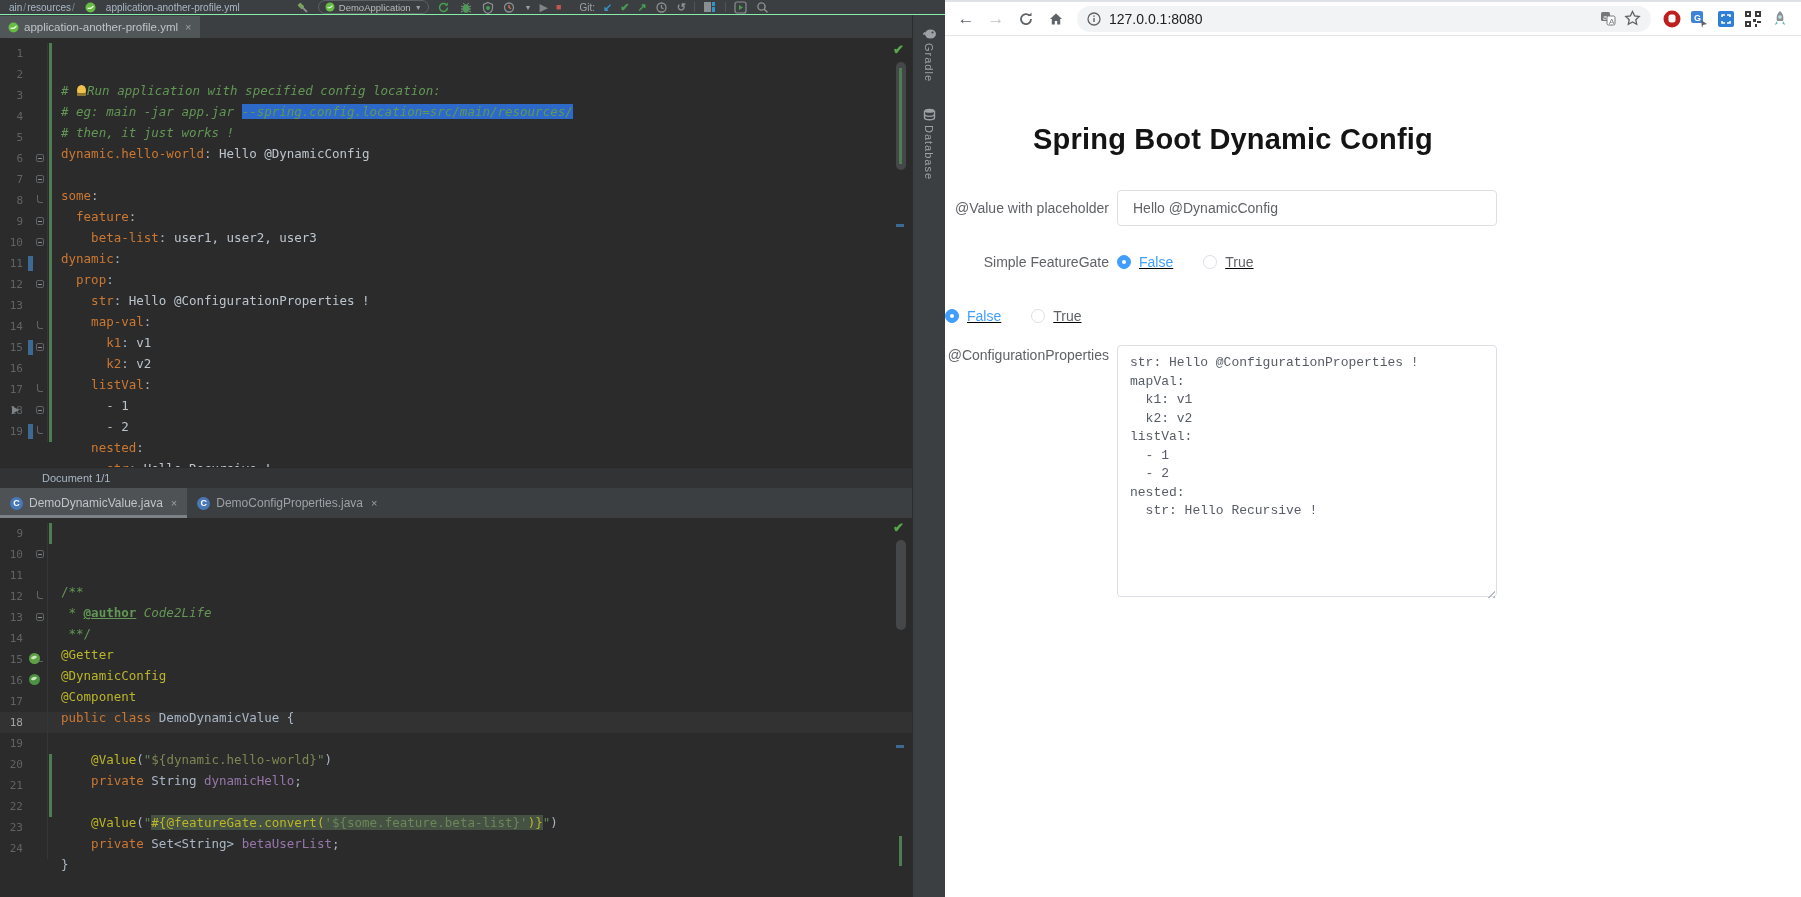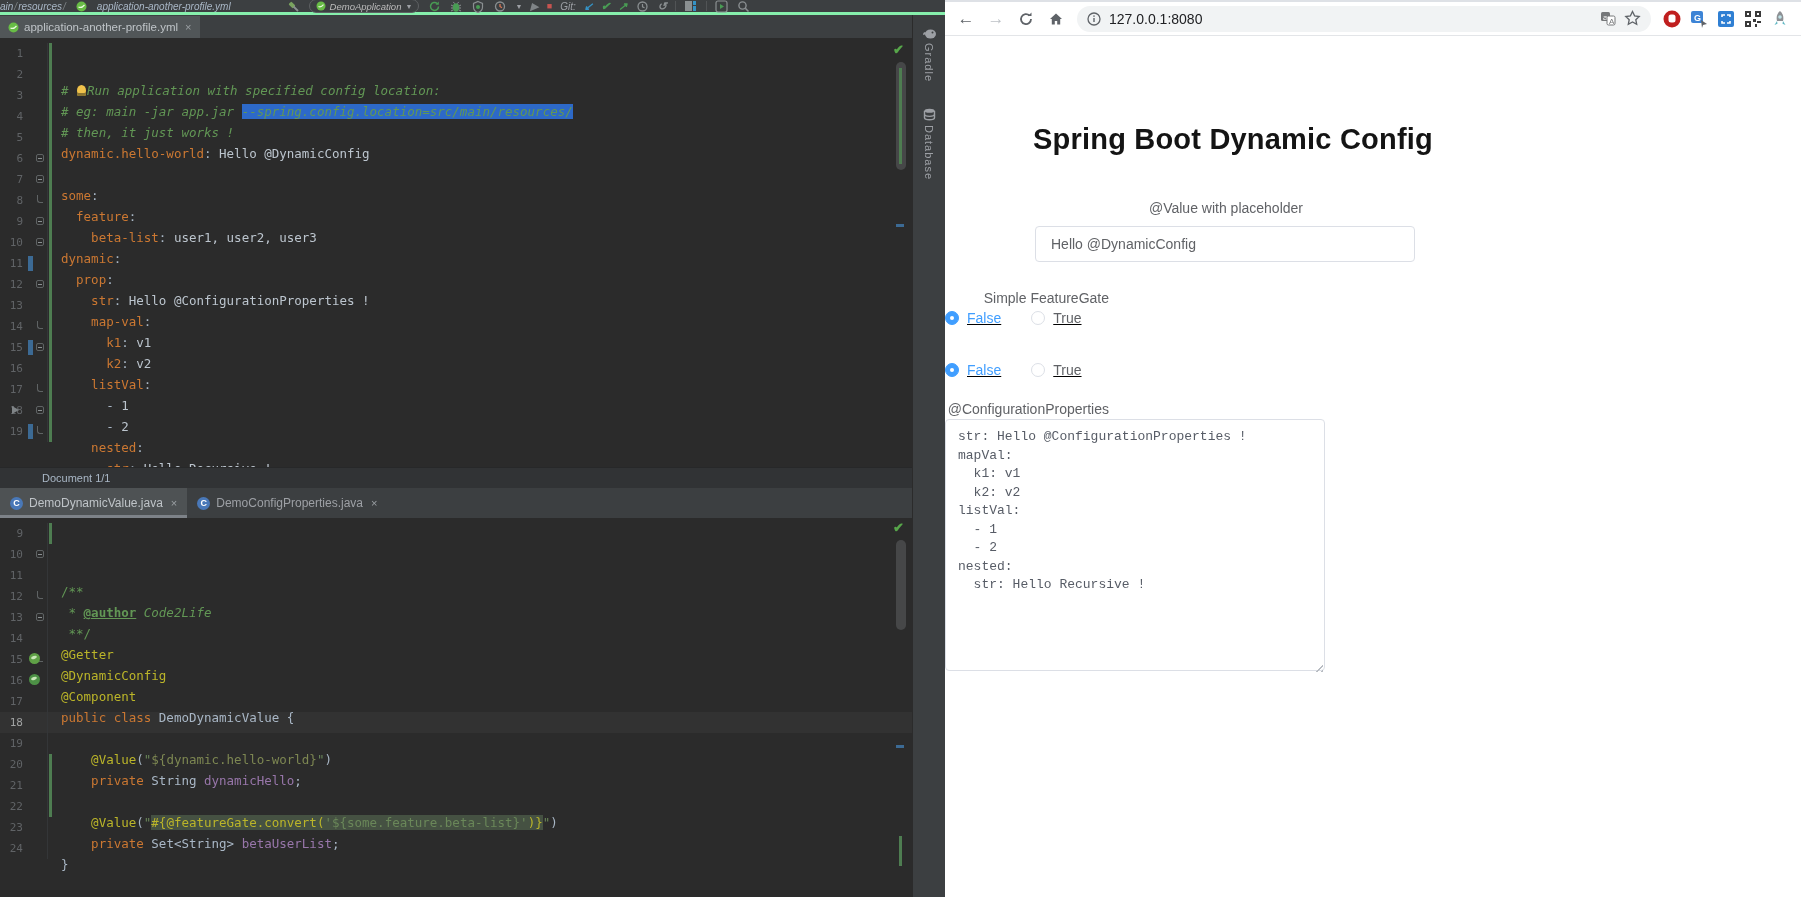--- a/index.html
+++ b/index.html
@@ -3,22 +3,22 @@
 <meta charset="utf-8">
 <style>
   * { margin:0; padding:0; box-sizing:border-box; }
   body { font-family:"Liberation Sans", sans-serif; background:#000; }
   .stage { position:relative; width:1801px; height:897px; overflow:hidden; background:#fff; }
 
   
   .ide { position:absolute; left:0; top:0; width:945px; height:897px; background:#2b2b2b; }
 
   .ide-toolbar { position:absolute; left:0; top:0; width:945px; height:15px; background:#3c3f41;
-    border-bottom:3px solid #86efac; display:flex; align-items:center; padding:0 0; gap:8px;
-    font-size:10px; color:#a9b7c6; white-space:nowrap;font-style:italic; }
+    border-bottom:1px solid #86efac; display:flex; align-items:center; padding:0 9px; gap:8px;
+    font-size:10px; color:#a9b7c6; white-space:nowrap; }
   .crumb-sep { color:#7f8487; margin:0 1px; }
   .tb-ico { display:inline-flex; align-items:center; justify-content:center; width:14px; height:13px; }
   .tb-ico svg { display:block; }
   .glyph { font-size:11px; line-height:13px; }
   .run-pill { display:inline-flex; align-items:center; gap:4px; border:1px solid #5e6163; border-radius:7px;
     height:14px; padding:0 6px; font-size:9.5px; color:#bbbbbb; }
   .caret-down { font-size:7px; color:#9da0a5; }
   .tb-sep { width:1px; height:10px; background:#515456; }
   .git-label { color:#9da0a5; font-size:10px; }
 
@@ -101,21 +101,21 @@
     padding:0 10px; gap:8px; margin:0 4px; min-width:0; }
   .omni-url { font-size:14px; color:#202124; white-space:nowrap; }
   .omni-spacer { flex:1; }
   .ext-row { display:flex; align-items:center; gap:9px; padding:0 4px; }
   .ext { width:18px; height:18px; display:flex; align-items:center; justify-content:center; flex:none; }
 
   .page { position:relative; height:860px; background:#fff; overflow:hidden; }
   .content { position:absolute; left:0; top:0; width:560px; }
   .page-title { margin-top:87px; padding-left:16px; text-align:center; font-size:29px; font-weight:bold; color:#141414;
     letter-spacing:0.2px; }
-  .frow { display:flex; align-items:flex-start;flex-direction:column; }
+  .frow { display:flex; align-items:flex-start; }
   .flabel { flex:none; width:172px; text-align:right; padding-right:8px; font-size:14px; color:#606266; line-height:20px; }
   .fctrl { flex:none; width:380px; }
   .row-input { margin-top:34px; align-items:center; }
   .row-input .flabel { line-height:36px; }
   .text-input { width:380px; height:36px; border:1px solid #dcdfe6; border-radius:4px; padding:0 15px;
     font-size:14px; color:#606266; font-family:"Liberation Sans", sans-serif; background:#fff; outline:none; }
   .row-radio1 { margin-top:26px; }
   .row-radio2 { margin-top:34px; }
   .radios { display:flex; align-items:center; gap:0; padding-top:2px;text-decoration:underline; }
   .radio { display:inline-flex; align-items:center; gap:8px; margin-right:30px; cursor:default; }
@@ -184,21 +184,21 @@
       </span>
       <span class="tb-ico">
         <svg width="13" height="13">
             <circle cx="6" cy="6.5" r="4.5" fill="none" stroke="#8a8f91" stroke-width="1.3"></circle>
             <path d="M6 4 v2.5 l2 1.2" stroke="#d77757" stroke-width="1.3" fill="none"></path>
           </svg>
       </span>
       <span class="caret-down">▼</span>
       <span class="glyph" style="color:#7f8487">▶</span>
       <span class="glyph" style="color:#c75450; font-size:9px">■</span>
-      <span class="git-label" style="">Git:</span>
+      <span class="git-label" style="margin-left:10px">Git:</span>
       <span class="glyph" style="color:#3592c4; font-weight:bold">↙</span>
       <span class="glyph" style="color:#499c54; font-weight:bold">✔</span>
       <span class="glyph" style="color:#499c54; font-weight:bold">↗</span>
       <span class="tb-ico">
         <svg width="13" height="13">
             <circle cx="6.5" cy="6.5" r="4.5" fill="none" stroke="#8a8f91" stroke-width="1.3"></circle>
             <path d="M6.5 4 v2.8 l2 1" stroke="#8a8f91" stroke-width="1.2" fill="none"></path>
           </svg>
       </span>
       <span class="glyph" style="color:#8a8f91; font-weight:bold">↺</span>

